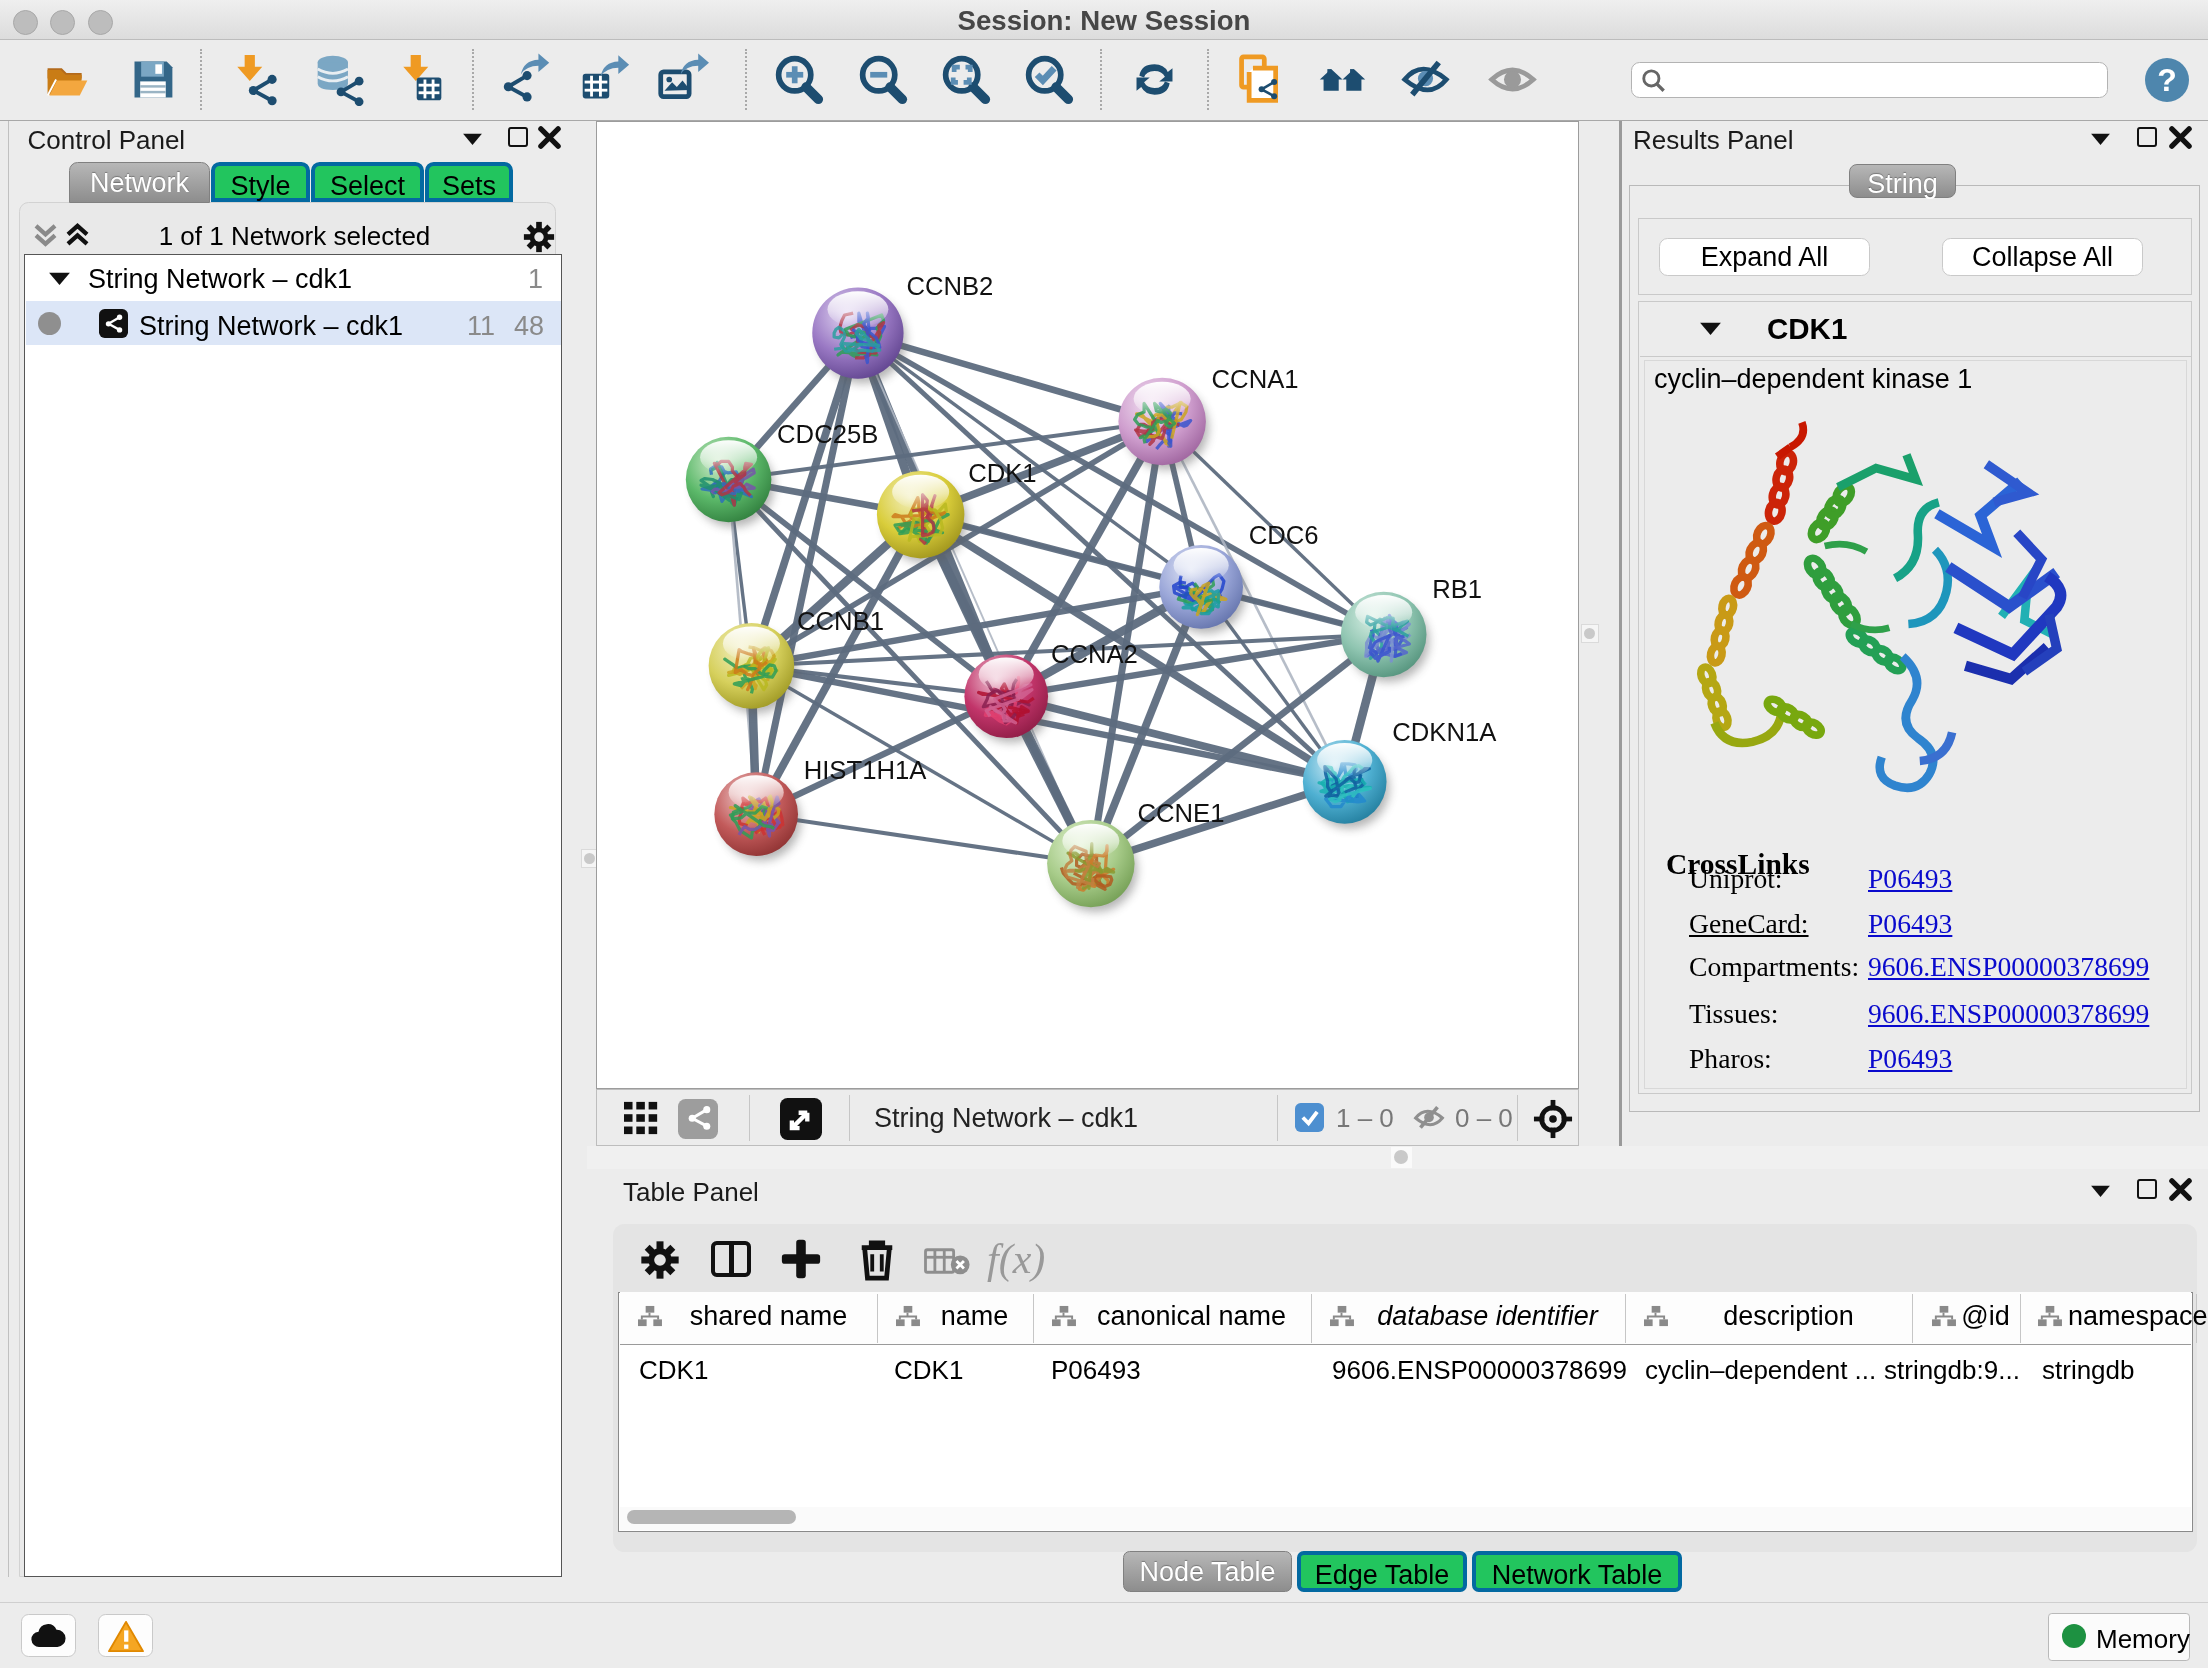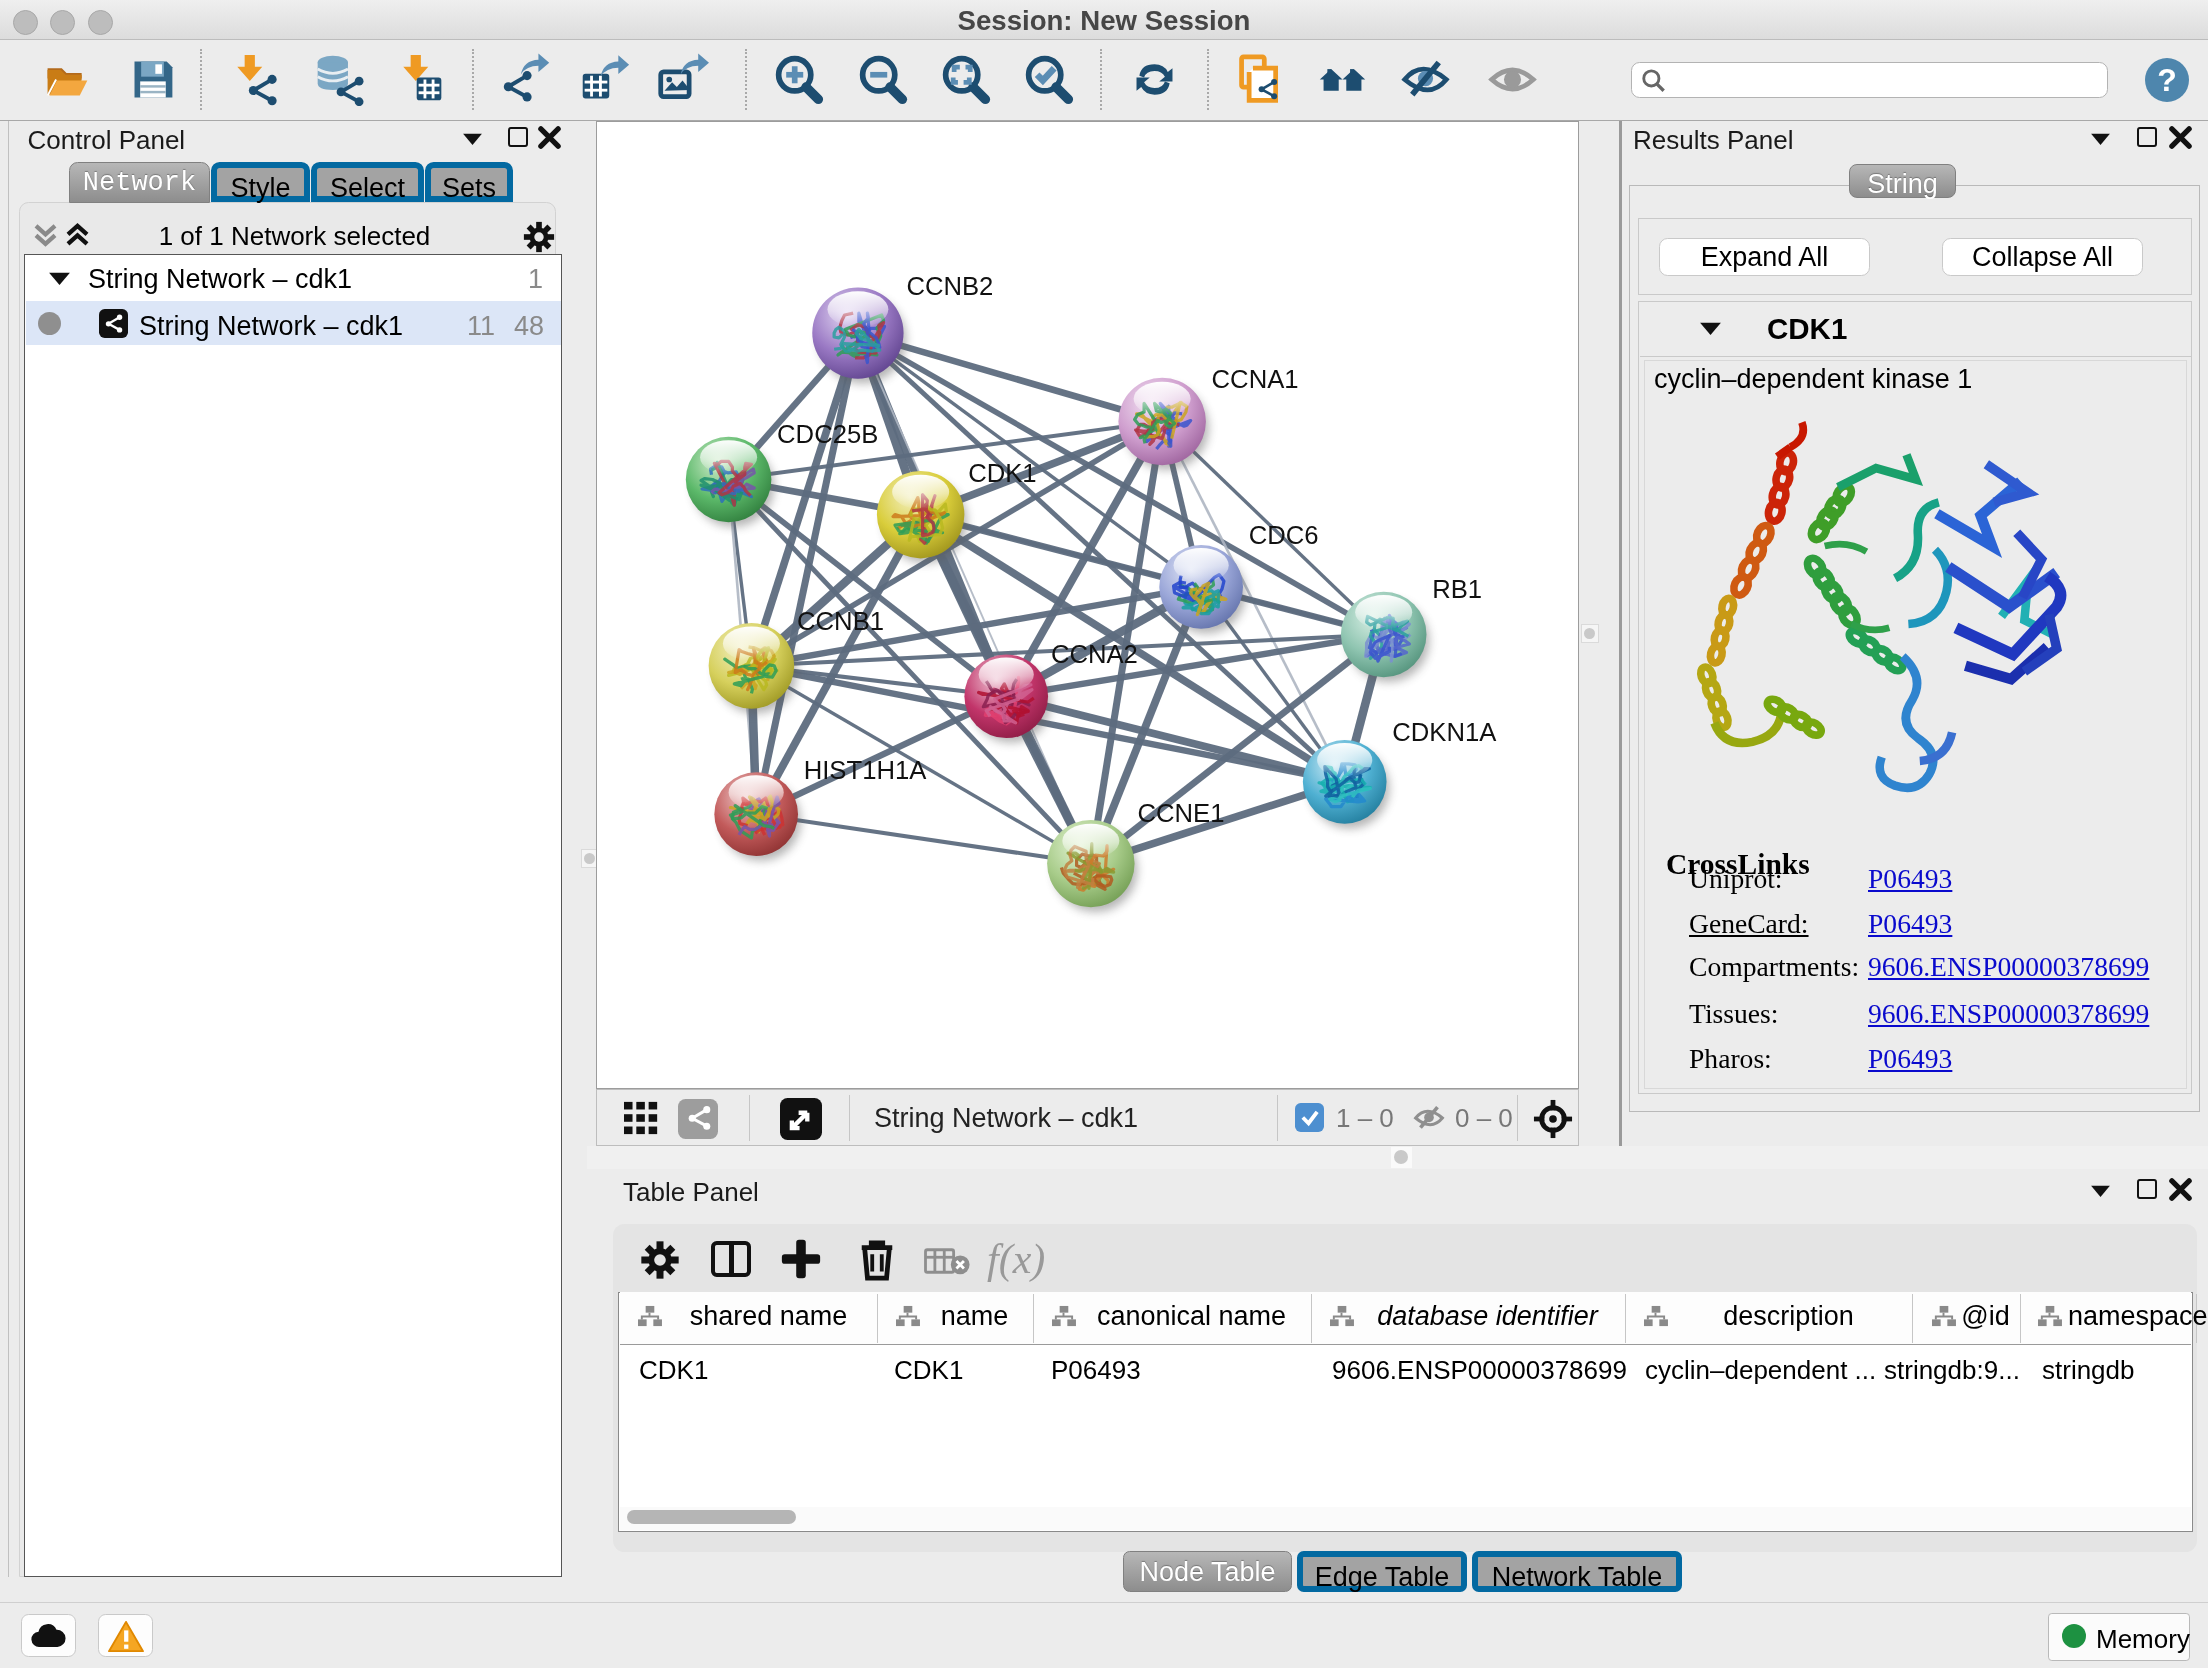--- a/index.html
+++ b/index.html
@@ -1,20 +1,20 @@
 <!DOCTYPE html>
 <html style="font-size:15px"><head><meta charset="utf-8"><style>
 * { margin:0; padding:0; box-sizing:border-box; }
 html,body { width:2208px; height:1668px; overflow:hidden; }
 body { font-family:"Liberation Sans", sans-serif; background:#ececec; position:relative; color:#000; }
 .abs { position:absolute; }
 .ic { position:absolute; width:53px; height:53px; top:53px; }
 .tdiv { position:absolute; top:49px; height:61px; width:0; border-left:2.9px dotted #a9a9a9; }
 .panelhead { font-size:26px; color:#1a1a1a; }
-.tabw { background:#a3a3a3; border:6px solid #0369a1; color:#000; }
+.tabw { background:#22c55e; border:4px solid #0369a1; color:#000; }
 .tabg { background:linear-gradient(#b7b7b7,#8d8d8d); border:1px solid #808080; color:#fff; text-shadow:0 -1px 1px rgba(0,0,0,0.3);}
 .tab { position:absolute; text-align:center; font-size:27px; border-radius:8.6px 8.6px 0 0; }
 .btn { position:absolute; background:#fff; border:1.9px solid #c9c9c9; border-radius:8.6px; text-align:center; font-size:27px; }
 a.lnk { color:#0a0acd; text-decoration:underline; }
 </style></head><body>
 <div class="abs" style="left:0;top:0;width:2208px;height:40px;background:linear-gradient(#efefef,#dcdcdc);border-bottom:1.9px solid #bcbcbc;"></div>
 <div class="abs" style="left:13.3px;top:9.5px;width:25px;height:25px;border-radius:50%;background:#bdbdbd;border:1px solid #a8a8a8;"></div>
 <div class="abs" style="left:50px;top:9.5px;width:25px;height:25px;border-radius:50%;background:#bdbdbd;border:1px solid #a8a8a8;"></div>
 <div class="abs" style="left:88px;top:9.5px;width:25px;height:25px;border-radius:50%;background:#bdbdbd;border:1px solid #a8a8a8;"></div>
 <div class="abs" style="left:0;top:4.8px;width:2208px;text-align:center;font-size:27.6px;font-weight:600;color:#464646;">Session: New Session</div>
@@ -145,21 +145,21 @@
 <div class="abs" style="left:7.6px;top:121px;width:574px;height:1456px;background:#ececec;border-left:1px solid #c0c0c0;"></div>
 <div class="abs panelhead" style="left:27.6px;top:125px;">Control Panel</div>
 <svg class="abs" style="left:461px;top:131px;" width="23" height="15" viewBox="0 0 24 16">
     <path d="M2 3 h20 l-10 12 z" fill="#111"></path>
   </svg>
 <div class="abs" style="left:508px;top:127px;width:20px;height:20px;border:2.9px solid #111;border-radius:2.9px;"></div>
 <svg class="abs" style="left:538px;top:126px;" width="23" height="23" viewBox="0 0 24 24">
     <path d="M3 3 L21 21 M21 3 L3 21" stroke="#111" stroke-width="5.5" stroke-linecap="round"></path>
   </svg>
 <div class="abs" style="left:19px;top:202px;width:537px;height:1375px;background:#e9e9e9;border:1px solid #d2d2d2;border-radius:9.5px 9.5px 0 0;"></div>
-<div class="tab tabg" style="left:69px;top:162px;width:141px;height:41px;line-height:41px;font-family:Liberation Mono, monospace;">Network</div>
+<div class="tab tabg" style="left:69px;top:162px;width:141px;height:41px;line-height:41px;">Network</div>
 <div class="tab tabw" style="left:211px;top:162px;width:99px;height:40px;line-height:40px;">Style</div>
 <div class="tab tabw" style="left:311px;top:162px;width:113px;height:40px;line-height:40px;">Select</div>
 <div class="tab tabw" style="left:425px;top:162px;width:88px;height:40px;line-height:40px;">Sets</div>
 <svg class="abs" style="left:34px;top:222px;" width="23" height="28.5" viewBox="0 0 24 30">
     <path d="M2 4 l10 9 10 -9 M2 14 l10 9 10 -9" stroke="#8a8a8a" stroke-width="4.5" fill="none"></path>
   </svg>
 <svg class="abs" style="left:66px;top:222px;" width="23" height="28.5" viewBox="0 0 24 30">
     <path d="M2 13 l10 -9 10 9 M2 23 l10 -9 10 9" stroke="#111" stroke-width="4.5" fill="none"></path>
   </svg>
 <div class="abs" style="left:95px;top:221px;width:399px;text-align:center;font-size:26px;">1 of 1 Network selected</div>

